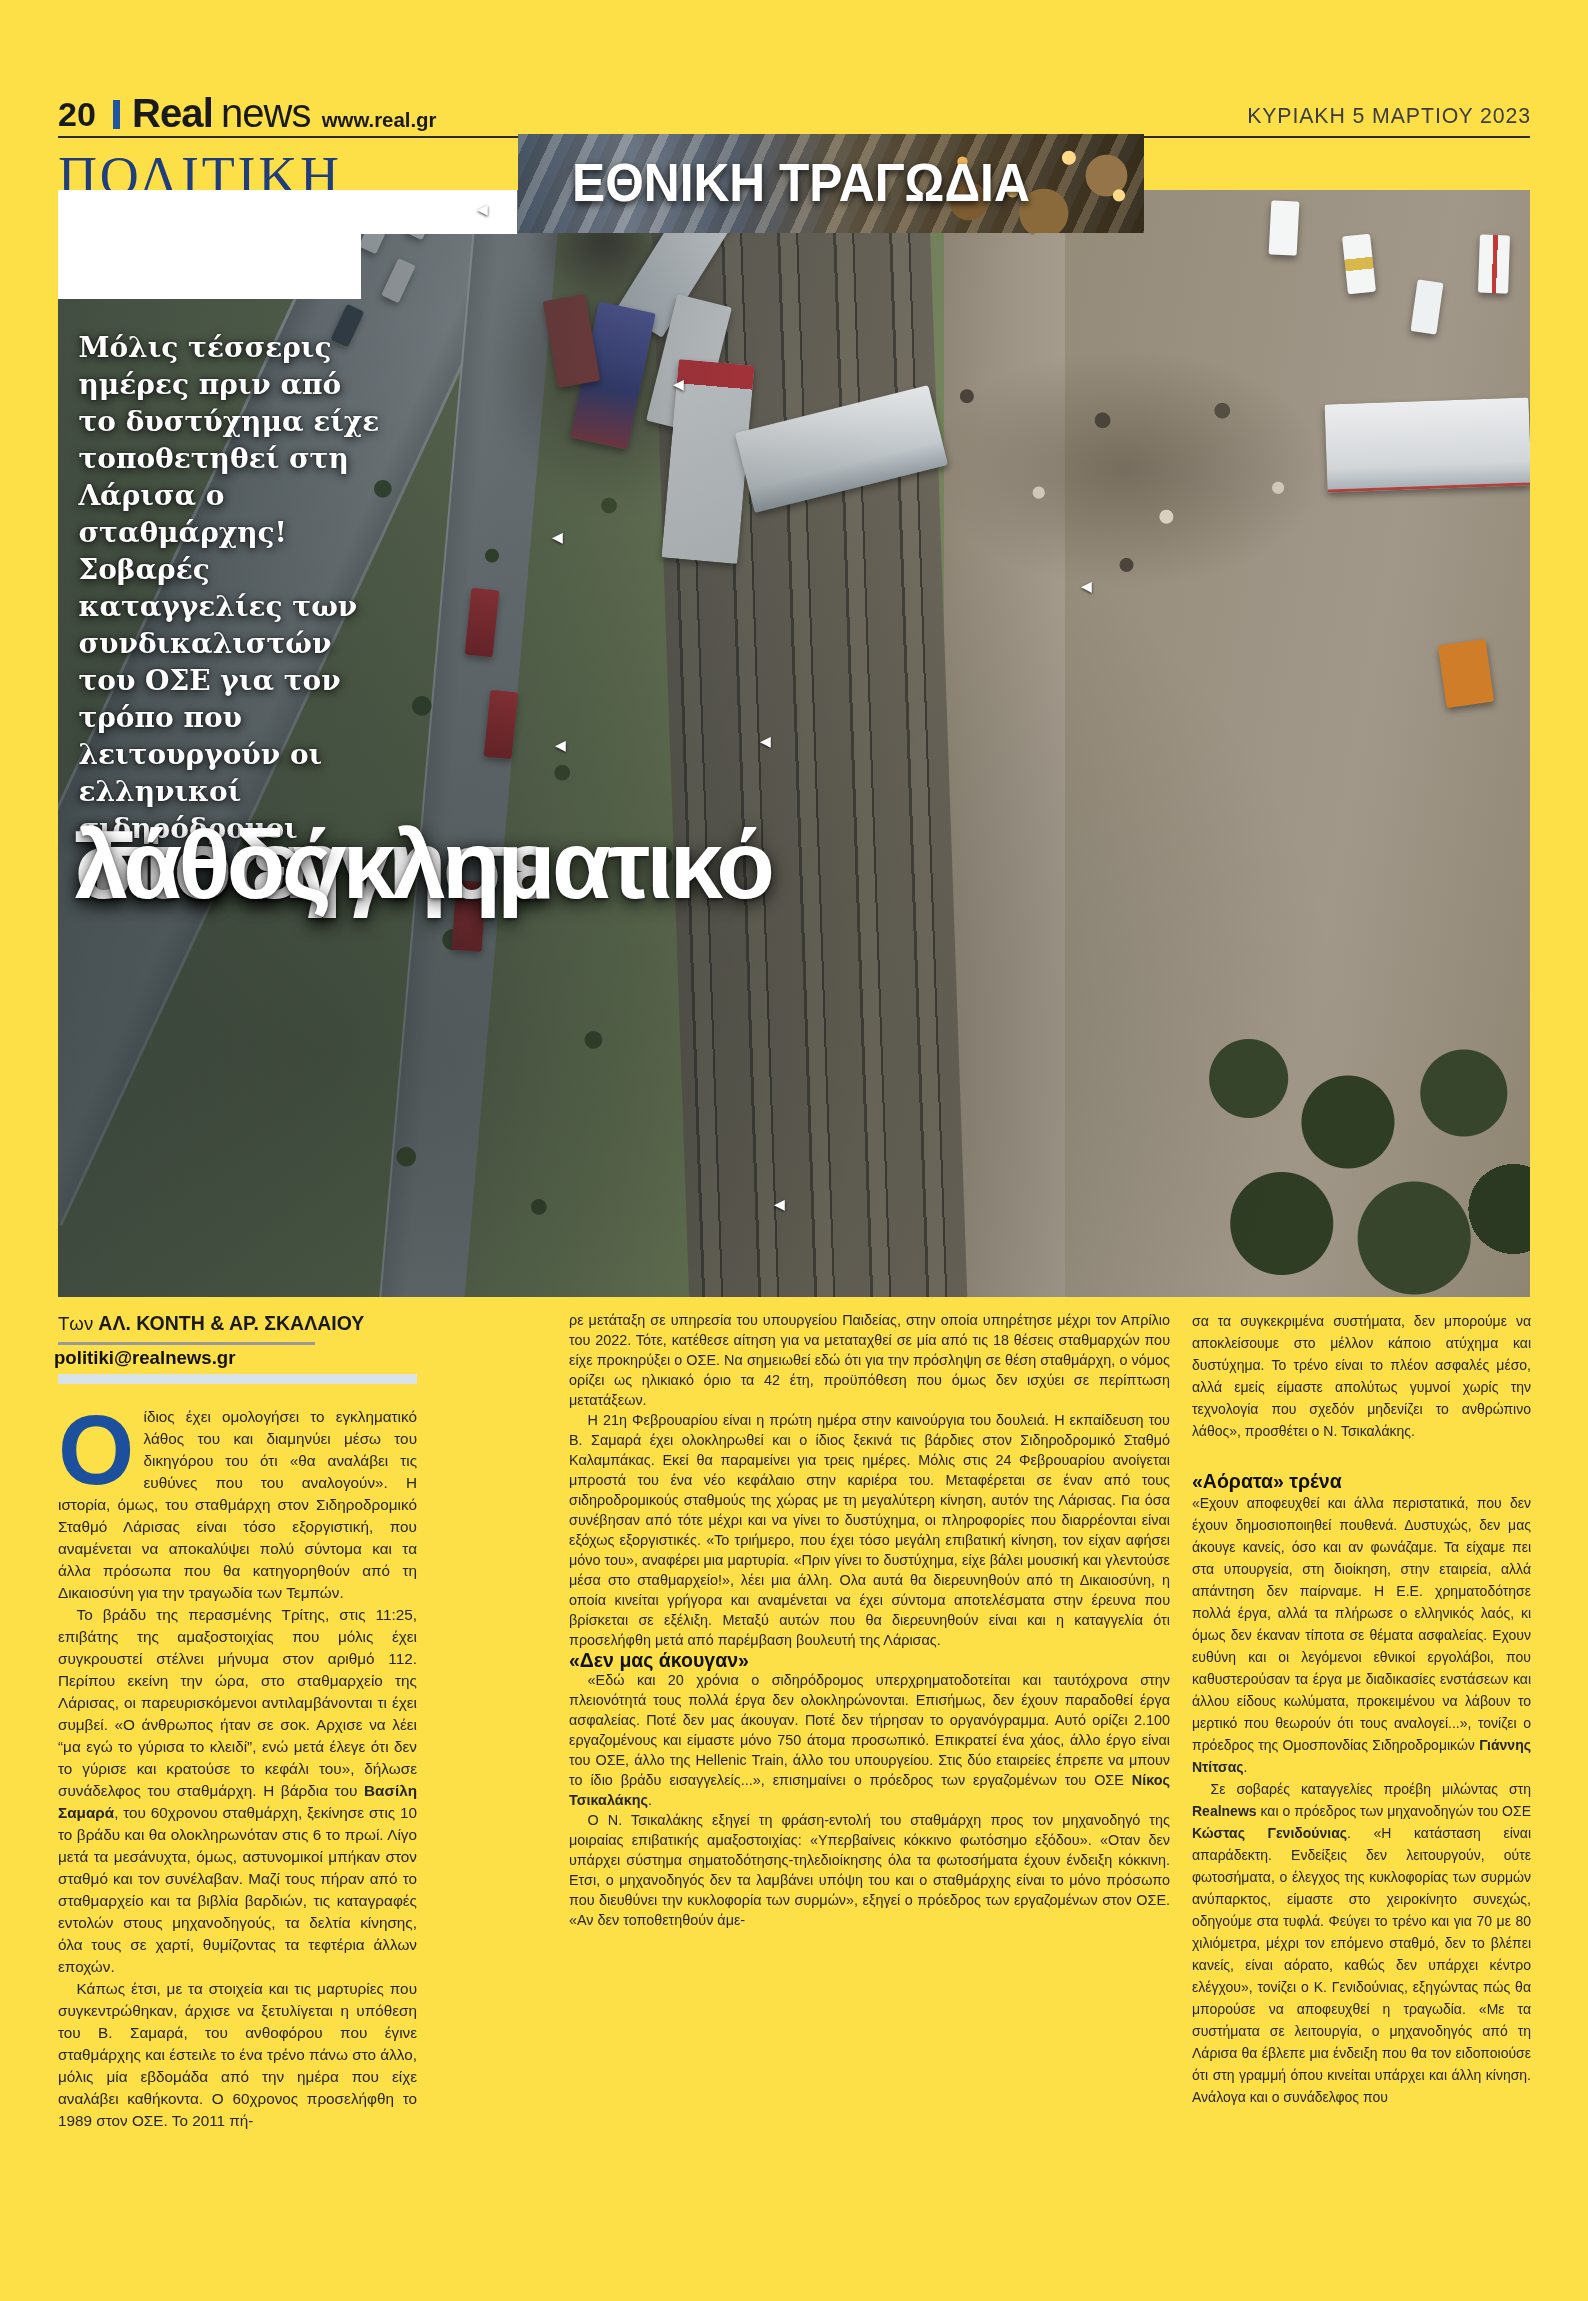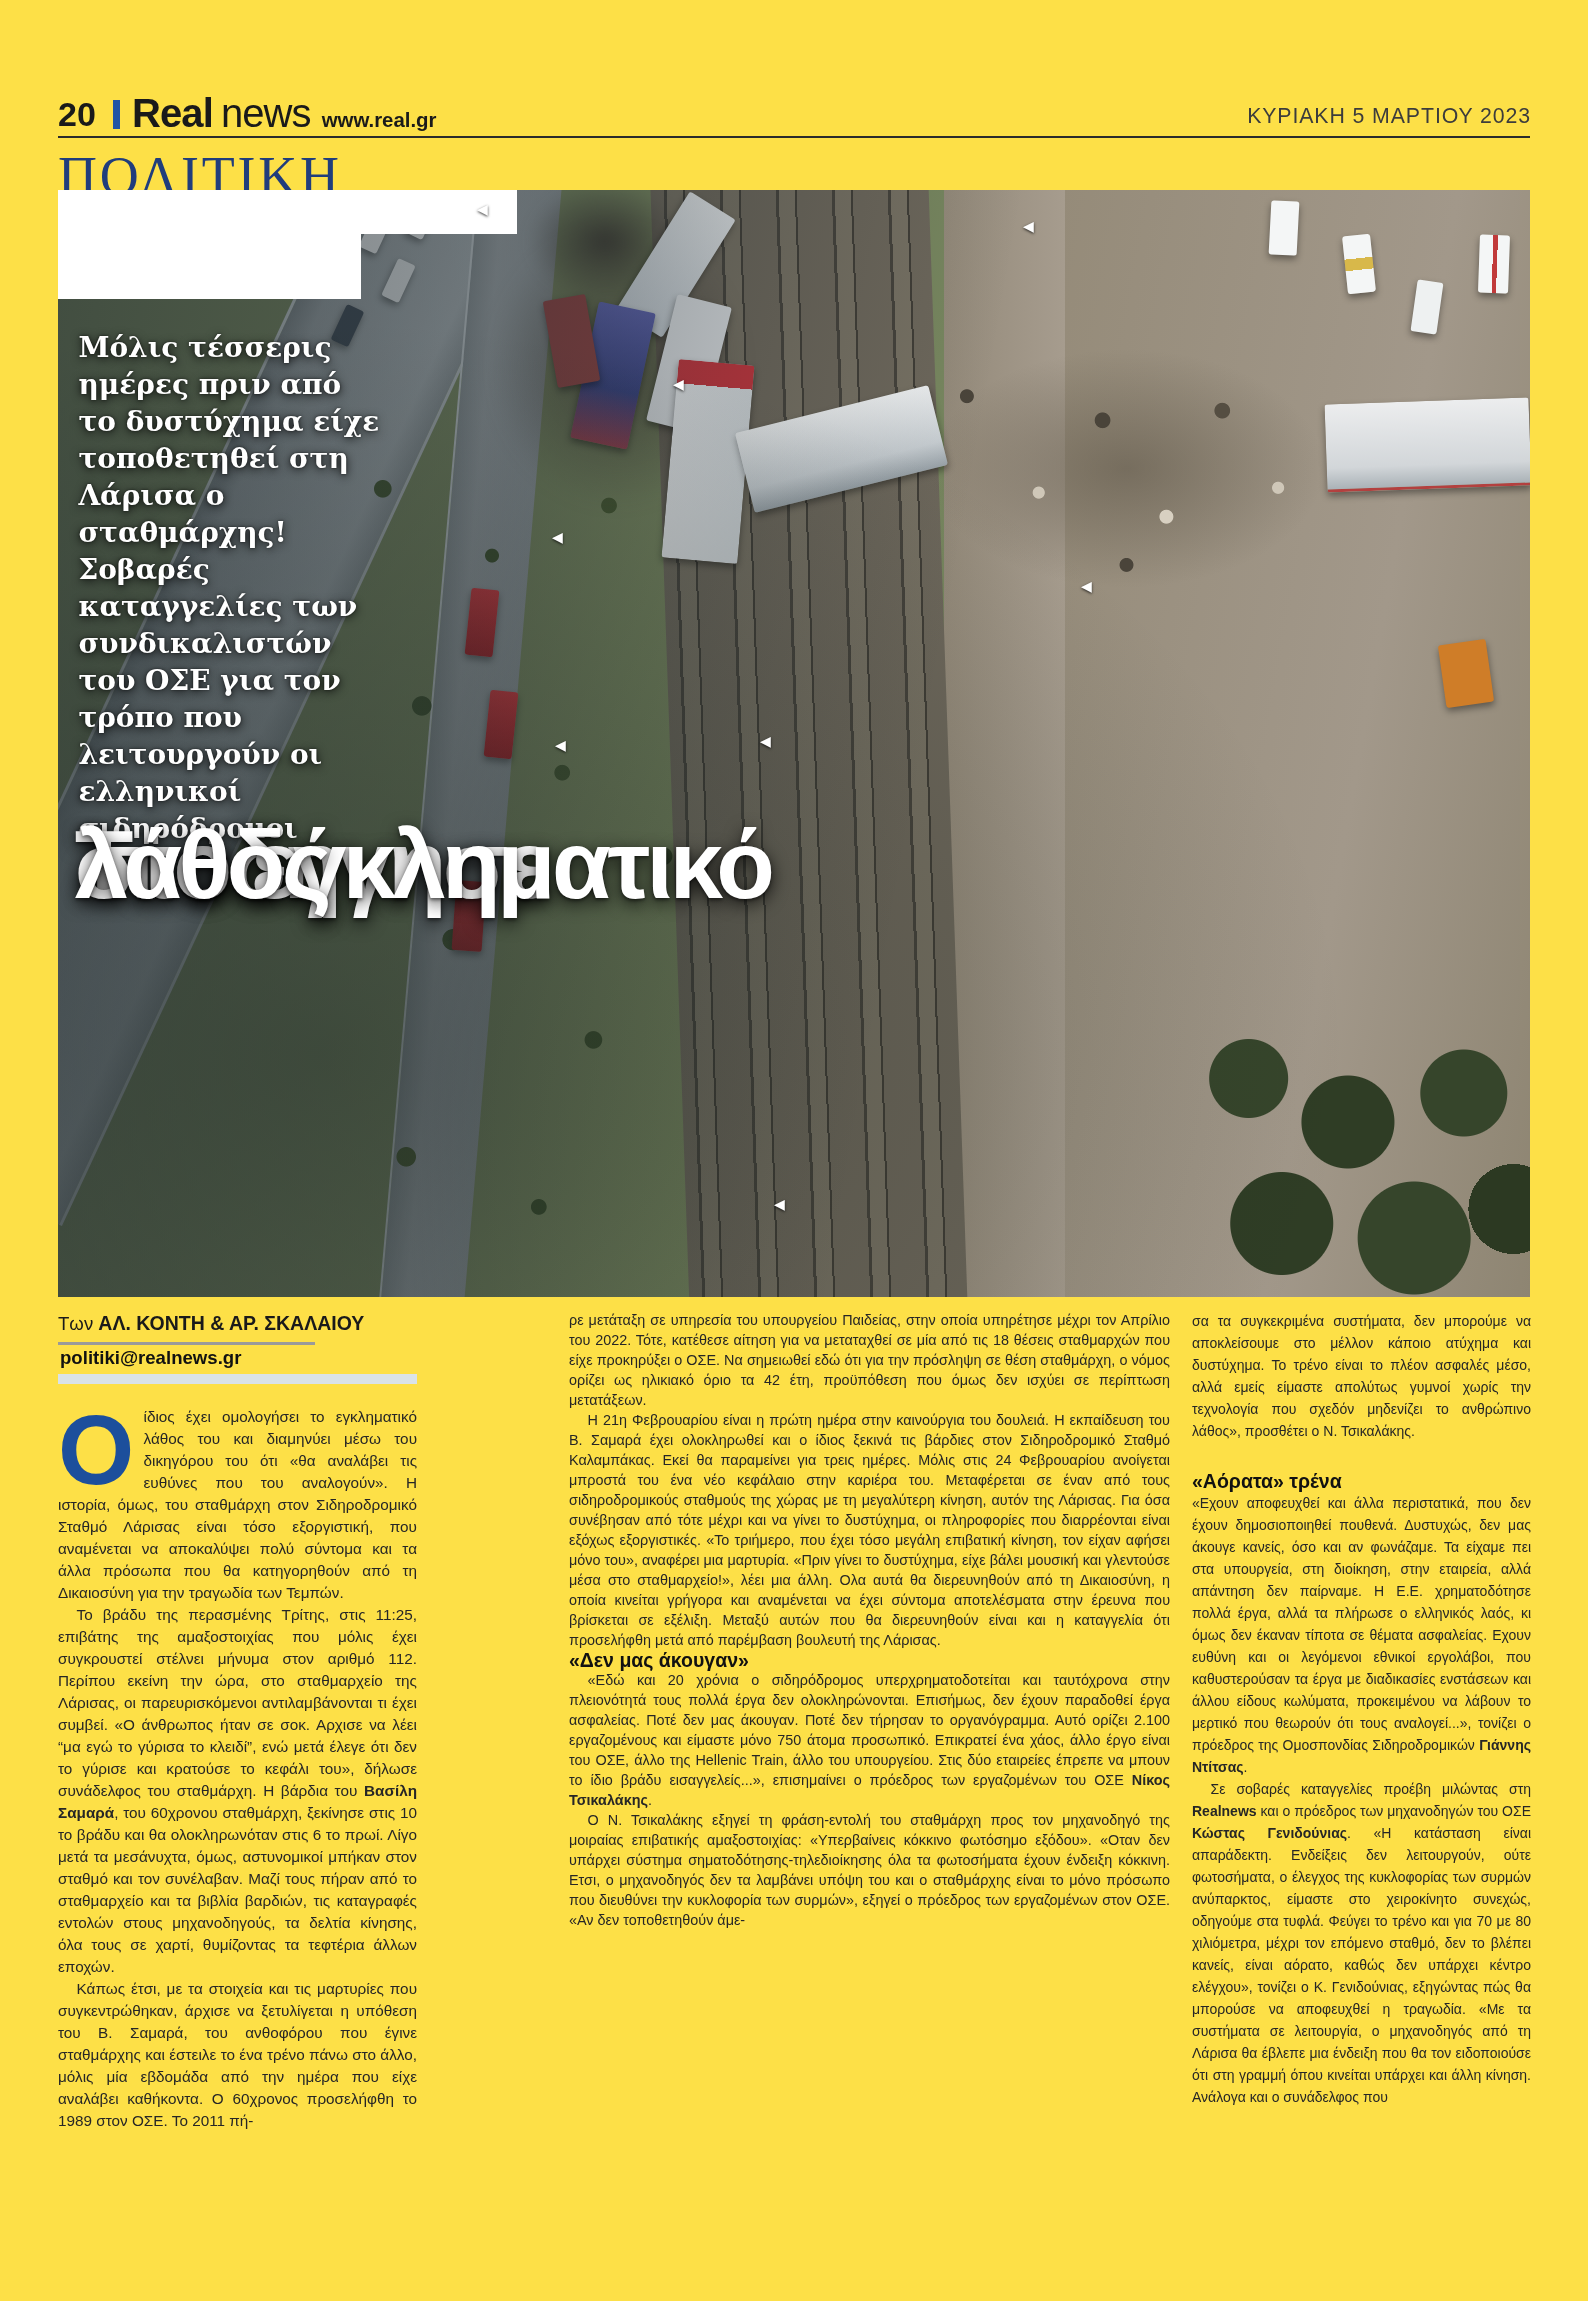--- a/index.html
+++ b/index.html
@@ -94,21 +94,21 @@
       font-weight:700;font-size:28px;line-height:37px;color:#fff;
       text-shadow:0 1.9px 9.3px rgba(0,0,0,.85),0 0 2.8px rgba(0,0,0,.6);}
   .headline{left:16.7px;top:616px;width:761px;font-weight:700;color:#fff;
       font-size:96px;line-height:118px;letter-spacing:-3.7px;
       text-shadow:0 4.6px 16.7px rgba(0,0,0,.8),0 1.9px 3.7px rgba(0,0,0,.5);}
 
   
   .byline{left:58px;top:1312px;font-size:18.6px;color:#1a1a1a;}
   .byline .names{font-weight:700;font-size:19.5px;}
   .byrule{left:58px;top:1342px;width:257px;height:2.8px;background:#9a9a9a;}
-  .bymail{left:60px;top:1347px;font-size:18.6px;font-weight:700;color:#111;}
+  .bymail{left:54px;top:1347px;font-size:18.6px;font-weight:700;color:#111;}
   .palebar{left:58px;top:1374px;width:359px;height:10.2px;background:#dae3e7;}
 
   .col{text-align:justify;color:#262626;}
   .col p{margin:0;}
   .col .ind{text-indent:18.6px;}
   .col1{left:58px;top:1406px;width:359px;font-size:15.3px;line-height:22px;}
   .col2{left:549px;top:1310px;width:601px;font-size:14.4px;line-height:20px;margin-left:20px;}
   .col3{left:1192px;top:1310px;width:339px;font-size:14px;line-height:22px;}
   .dropcap{float:left;font-size:98px;line-height:76px;font-weight:700;
       color:var(--dropcap_blue);margin:5.6px 9.3px 0 0;}
@@ -175,20 +175,23 @@
     <span class="marker" style="left:716px;top:1006px;">◀</span>
 
     <div class="lede">Μόλις τέσσερις ημέρες πριν από το δυστύχημα είχε τοποθετηθεί στη Λάρισα ο σταθμάρχης! Σοβαρές καταγγελίες των συνδικαλιστών του ΟΣΕ για τον τρόπο που λειτουργούν οι ελληνικοί σιδηρόδρομοι</div>
     <div class="headline">
       <div>Τι οδήγησε</div>
       <div>στο εγκληματικό</div>
       <div>λάθος</div>
     </div>
   </div>
 
+  <div class="ab banner">
+    <span class="t">ΕΘΝΙΚΗ ΤΡΑΓΩΔΙΑ</span>
+  </div>
 
   <div class="ab byline"><span>Των</span> <span class="names">ΑΛ. ΚΟΝΤΗ &amp; ΑΡ. ΣΚΑΛΑΙΟΥ</span></div>
   <div class="ab byrule"></div>
   <div class="ab bymail">politiki@realnews.gr</div>
   <div class="ab palebar"></div>
 
   <div class="ab col col1">
     <p><span class="dropcap">Ο</span><span class="rich">ίδιος έχει ομολογήσει το εγκληματικό λάθος του και διαμηνύει μέσω του δικηγόρου του ότι «θα αναλάβει τις ευθύνες που του αναλογούν». Η ιστορία, όμως, του σταθμάρχη στον Σιδηροδρομικό Σταθμό Λάρισας είναι τόσο εξοργιστική, που αναμένεται να αποκαλύψει πολύ σύντομα και τα άλλα πρόσωπα που θα κατηγορηθούν από τη Δικαιοσύνη για την τραγωδία των Τεμπών.</span></p>
     <p class="ind rich">Το βράδυ της περασμένης Τρίτης, στις 11:25, επιβάτης της αμαξοστοιχίας που μόλις έχει συγκρουστεί στέλνει μήνυμα στον αριθμό 112. Περίπου εκείνη την ώρα, στο σταθμαρχείο της Λάρισας, οι παρευρισκόμενοι αντιλαμβάνονται τι έχει συμβεί. «Ο άνθρωπος ήταν σε σοκ. Αρχισε να λέει “μα εγώ το γύρισα το κλειδί”, ενώ μετά έλεγε ότι δεν το γύρισε και κρατούσε το κεφάλι του», δήλωσε συνάδελφος του σταθμάρχη. Η βάρδια του <b>Βασίλη Σαμαρά</b>, του 60χρονου σταθμάρχη, ξεκίνησε στις 10 το βράδυ και θα ολοκληρωνόταν στις 6 το πρωί. Λίγο μετά τα μεσάνυχτα, όμως, αστυνομικοί μπήκαν στον σταθμό και τον συνέλαβαν. Μαζί τους πήραν από το σταθμαρχείο και τα βιβλία βαρδιών, τις καταγραφές εντολών στους μηχανοδηγούς, τα δελτία κίνησης, όλα τους σε χαρτί, θυμίζοντας τα τεφτέρια άλλων εποχών.</p>
     <p class="ind rich">Κάπως έτσι, με τα στοιχεία και τις μαρτυρίες που συγκεντρώθηκαν, άρχισε να ξετυλίγεται η υπόθεση του Β. Σαμαρά, του ανθοφόρου που έγινε σταθμάρχης και έστειλε το ένα τρένο πάνω στο άλλο, μόλις μία εβδομάδα από την ημέρα που είχε αναλάβει καθήκοντα. Ο 60χρονος προσελήφθη το 1989 στον ΟΣΕ. Το 2011 πή-</p>

